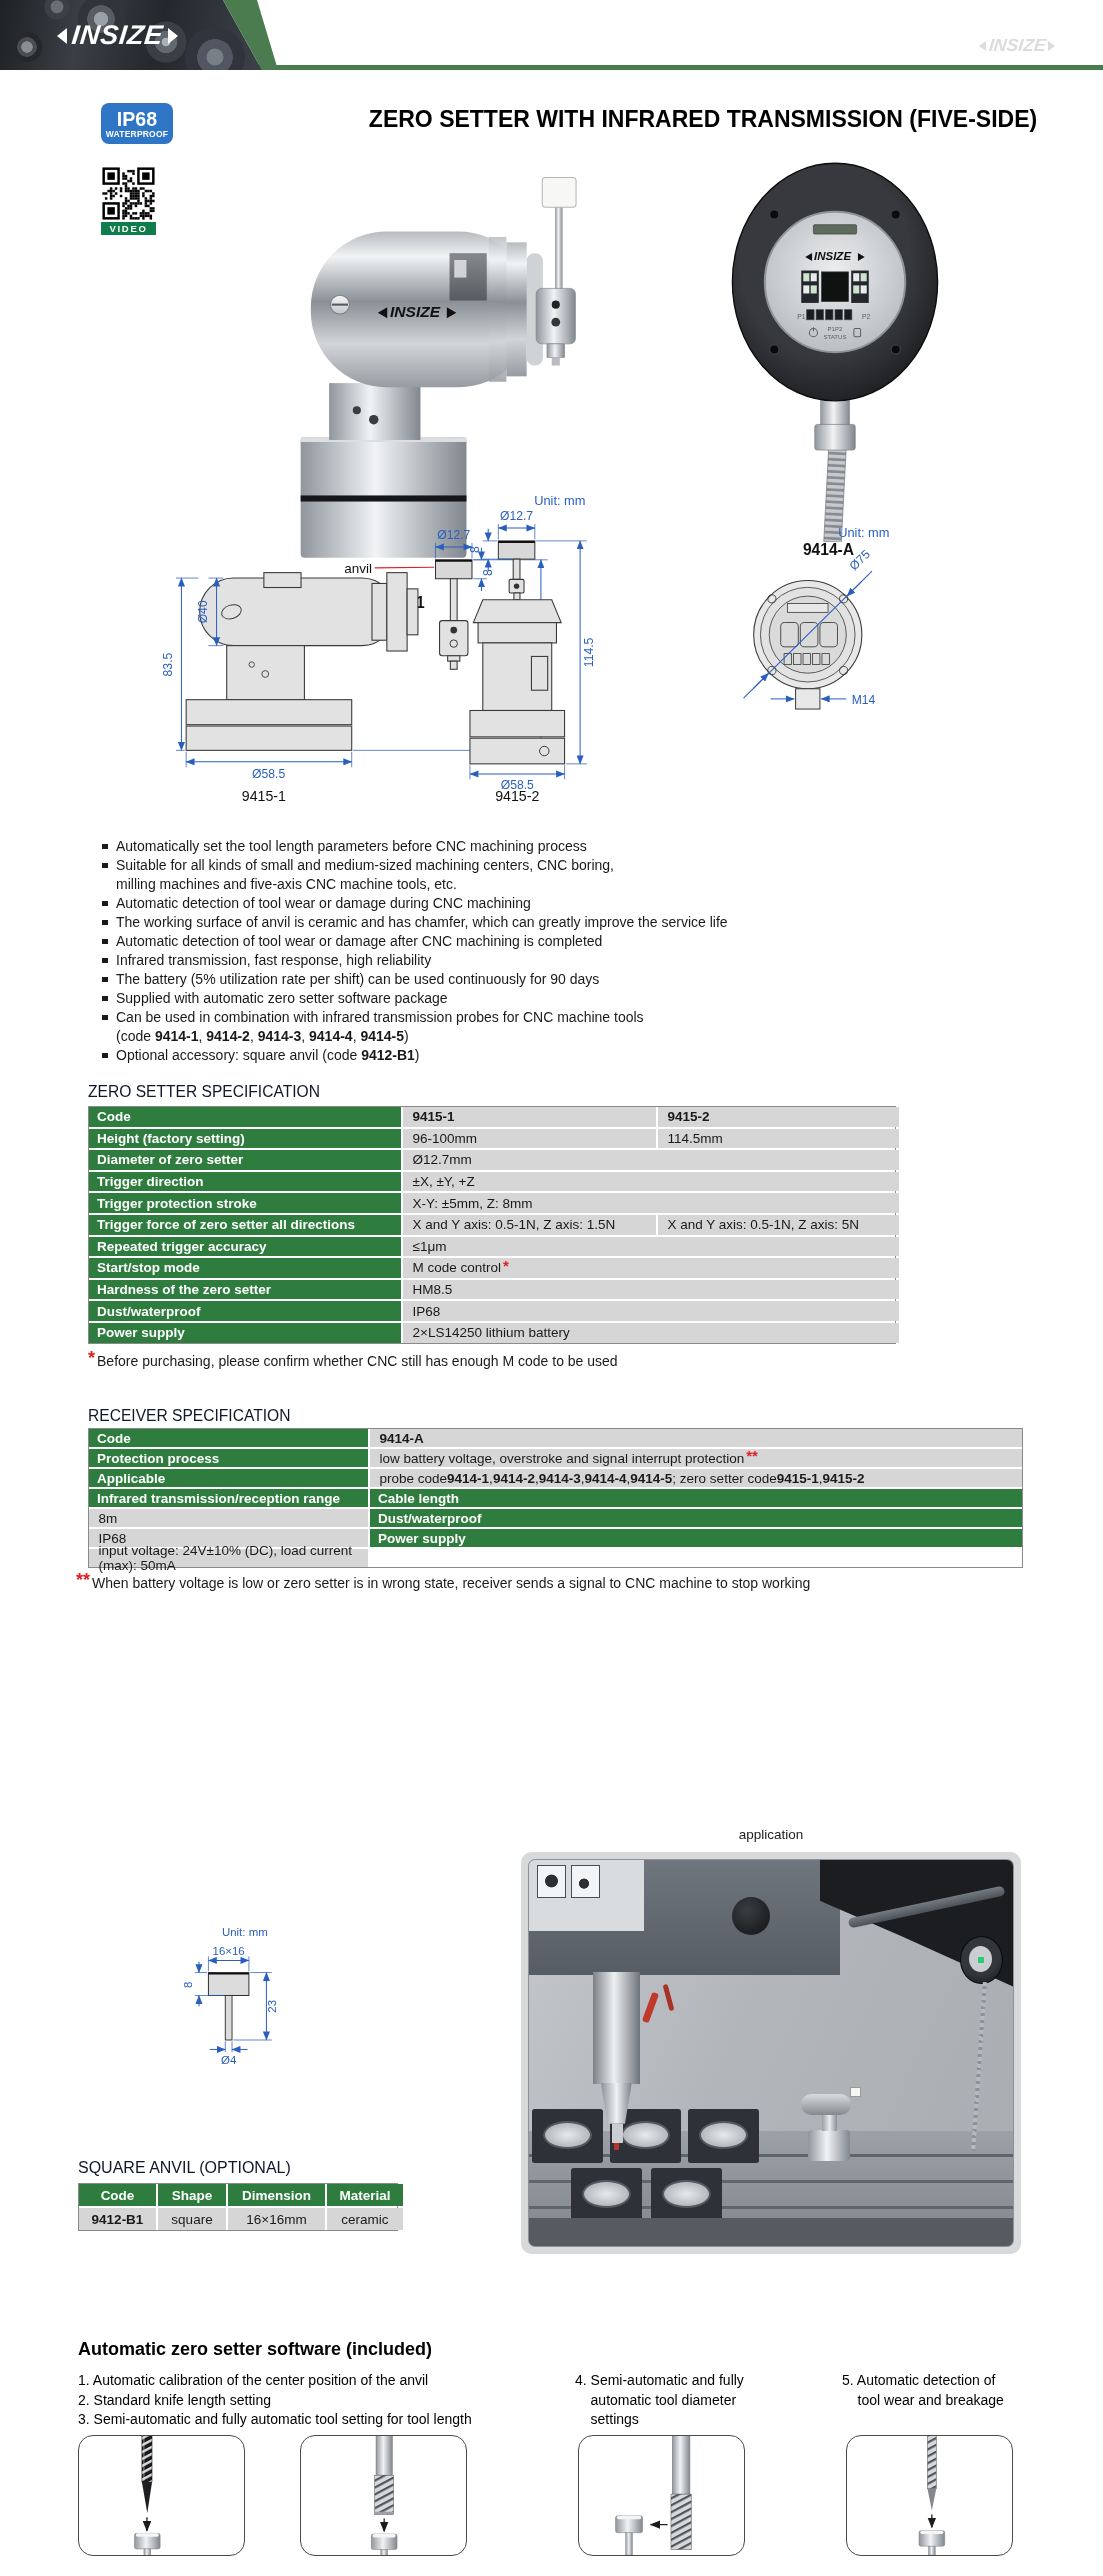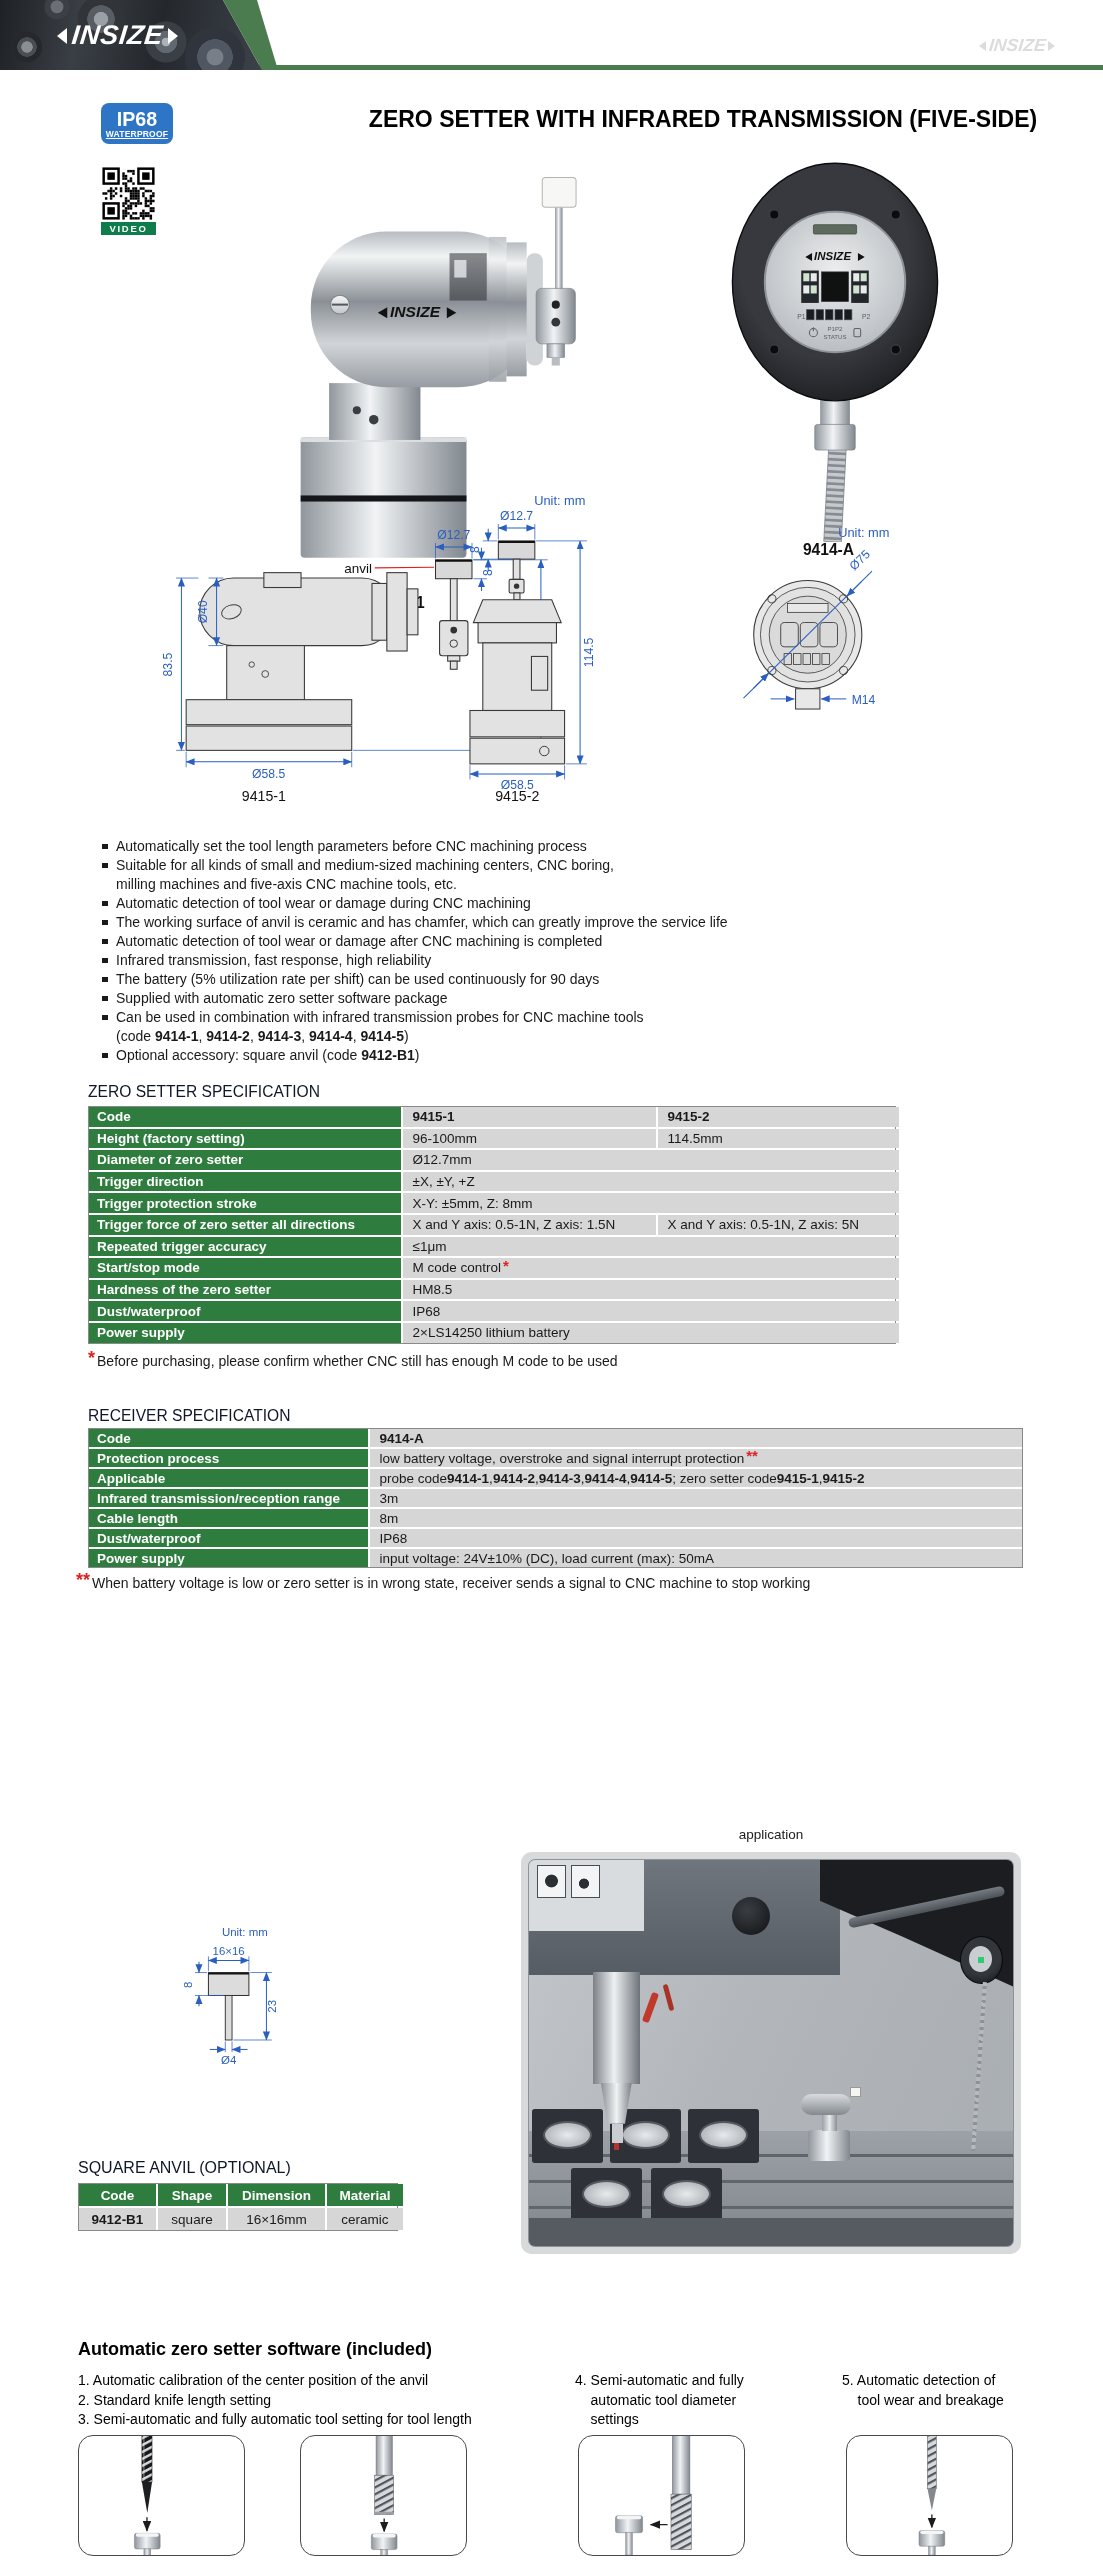--- a/index.html
+++ b/index.html
@@ -25,21 +25,21 @@
   .tri-r{width:0;height:0;border-top:8px solid transparent;border-bottom:8px solid transparent;border-left:10.8px solid #fff;}
   .watermark{position:absolute;left:979px;top:35px;display:flex;align-items:center;gap:2.7px;opacity:.85;}
   .watermark .txt{color:#d6d6d6;font-size:17.6px;font-weight:900;font-style:italic;transform:skewX(-6deg);}
   .watermark .tl{width:0;height:0;border-top:5.4px solid transparent;border-bottom:5.4px solid transparent;border-right:7.4px solid #d6d6d6;}
   .watermark .tr{width:0;height:0;border-top:5.4px solid transparent;border-bottom:5.4px solid transparent;border-left:7.4px solid #d6d6d6;}
 
   
   .ip68{position:absolute;left:101px;top:103px;width:72px;height:41px;background:#2e75c5;border-radius:8px;
         display:flex;flex-direction:column;align-items:center;justify-content:center;color:#fff;}
   .ip68 .l1{font-size:19.6px;font-weight:bold;line-height:20px;}
-  .ip68 .l2{font-size:8.5px;font-weight:bold;letter-spacing:0.2px;text-decoration:underline;}
+  .ip68 .l2{font-size:8.5px;font-weight:bold;letter-spacing:0.2px;}
   .page-title{position:absolute;left:304px;top:106px;width:798px;text-align:center;
         font-size:23px;font-weight:bold;color:#000;}
   .qr-wrap{position:absolute;left:101px;top:166px;width:55px;}
   .qr-wrap svg{display:block;background:#fff;}
   .video-band{margin-top:0.7px;width:55px;height:13px;background:#0f7d4b;color:#fff;font-size:9.5px;
         font-weight:bold;letter-spacing:1.7px;display:flex;align-items:center;justify-content:center;}
 
   
   .photo{position:absolute;}
   .caption{position:absolute;font-size:15.6px;font-weight:bold;color:#111;text-align:center;}
@@ -584,21 +584,20 @@
         <b>9414-A</b>
       </div>
     <div class="th">Protection process</div>
     <div class="td">
       <span>low battery voltage, overstroke and signal interrupt protection</span>
         <span class="red cell-star">**</span>
     </div>
     <div class="th">Applicable</div>
     <div class="td">probe code <b>9414-1</b>, <b>9414-2</b>, <b>9414-3</b>, <b>9414-4</b>, <b>9414-5</b>; zero setter code <b>9415-1</b>, <b>9415-2</b></div>
     <div class="th">Infrared transmission/reception range</div>
-    <div class="td">3m</div>
     <div class="th">Cable length</div>
     <div class="td">8m</div>
     <div class="th">Dust/waterproof</div>
     <div class="td">IP68</div>
     <div class="th">Power supply</div>
     <div class="td">input voltage: 24V±10% (DC), load current (max): 50mA</div>
   </div>
   <div class="footnote" style="left:76px;top:1573px;">
     <span class="mark">**</span>
     <span class="txt">When battery voltage is low or zero setter is in wrong state, receiver sends a signal to CNC machine to stop working</span>

